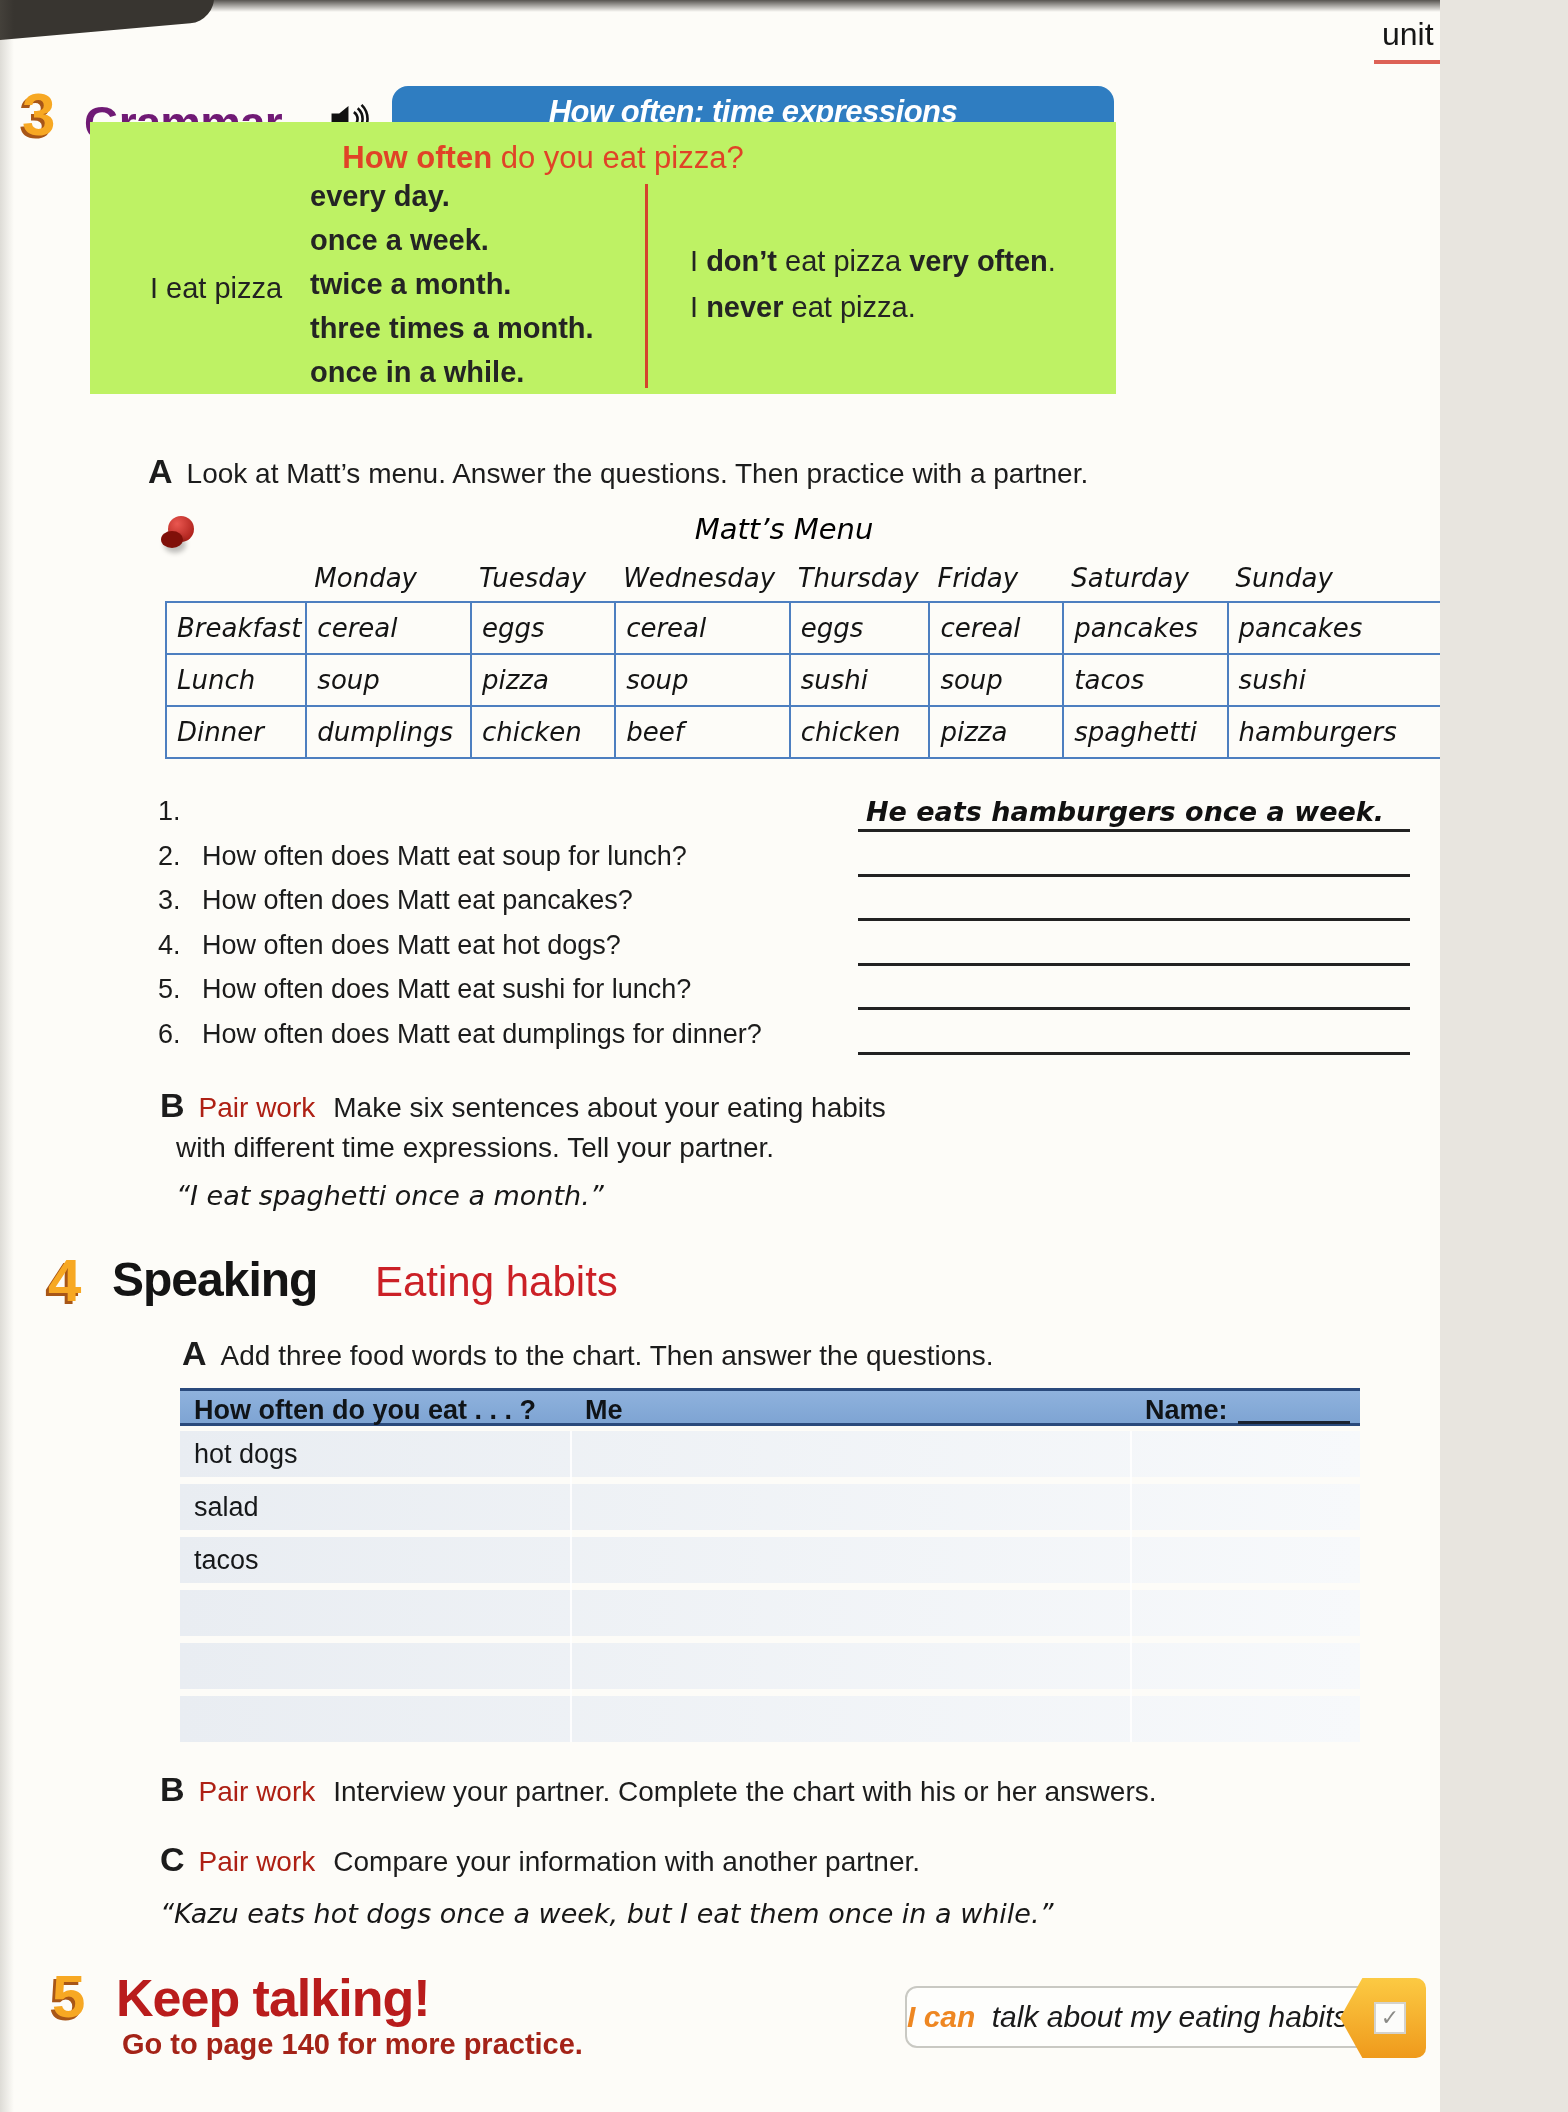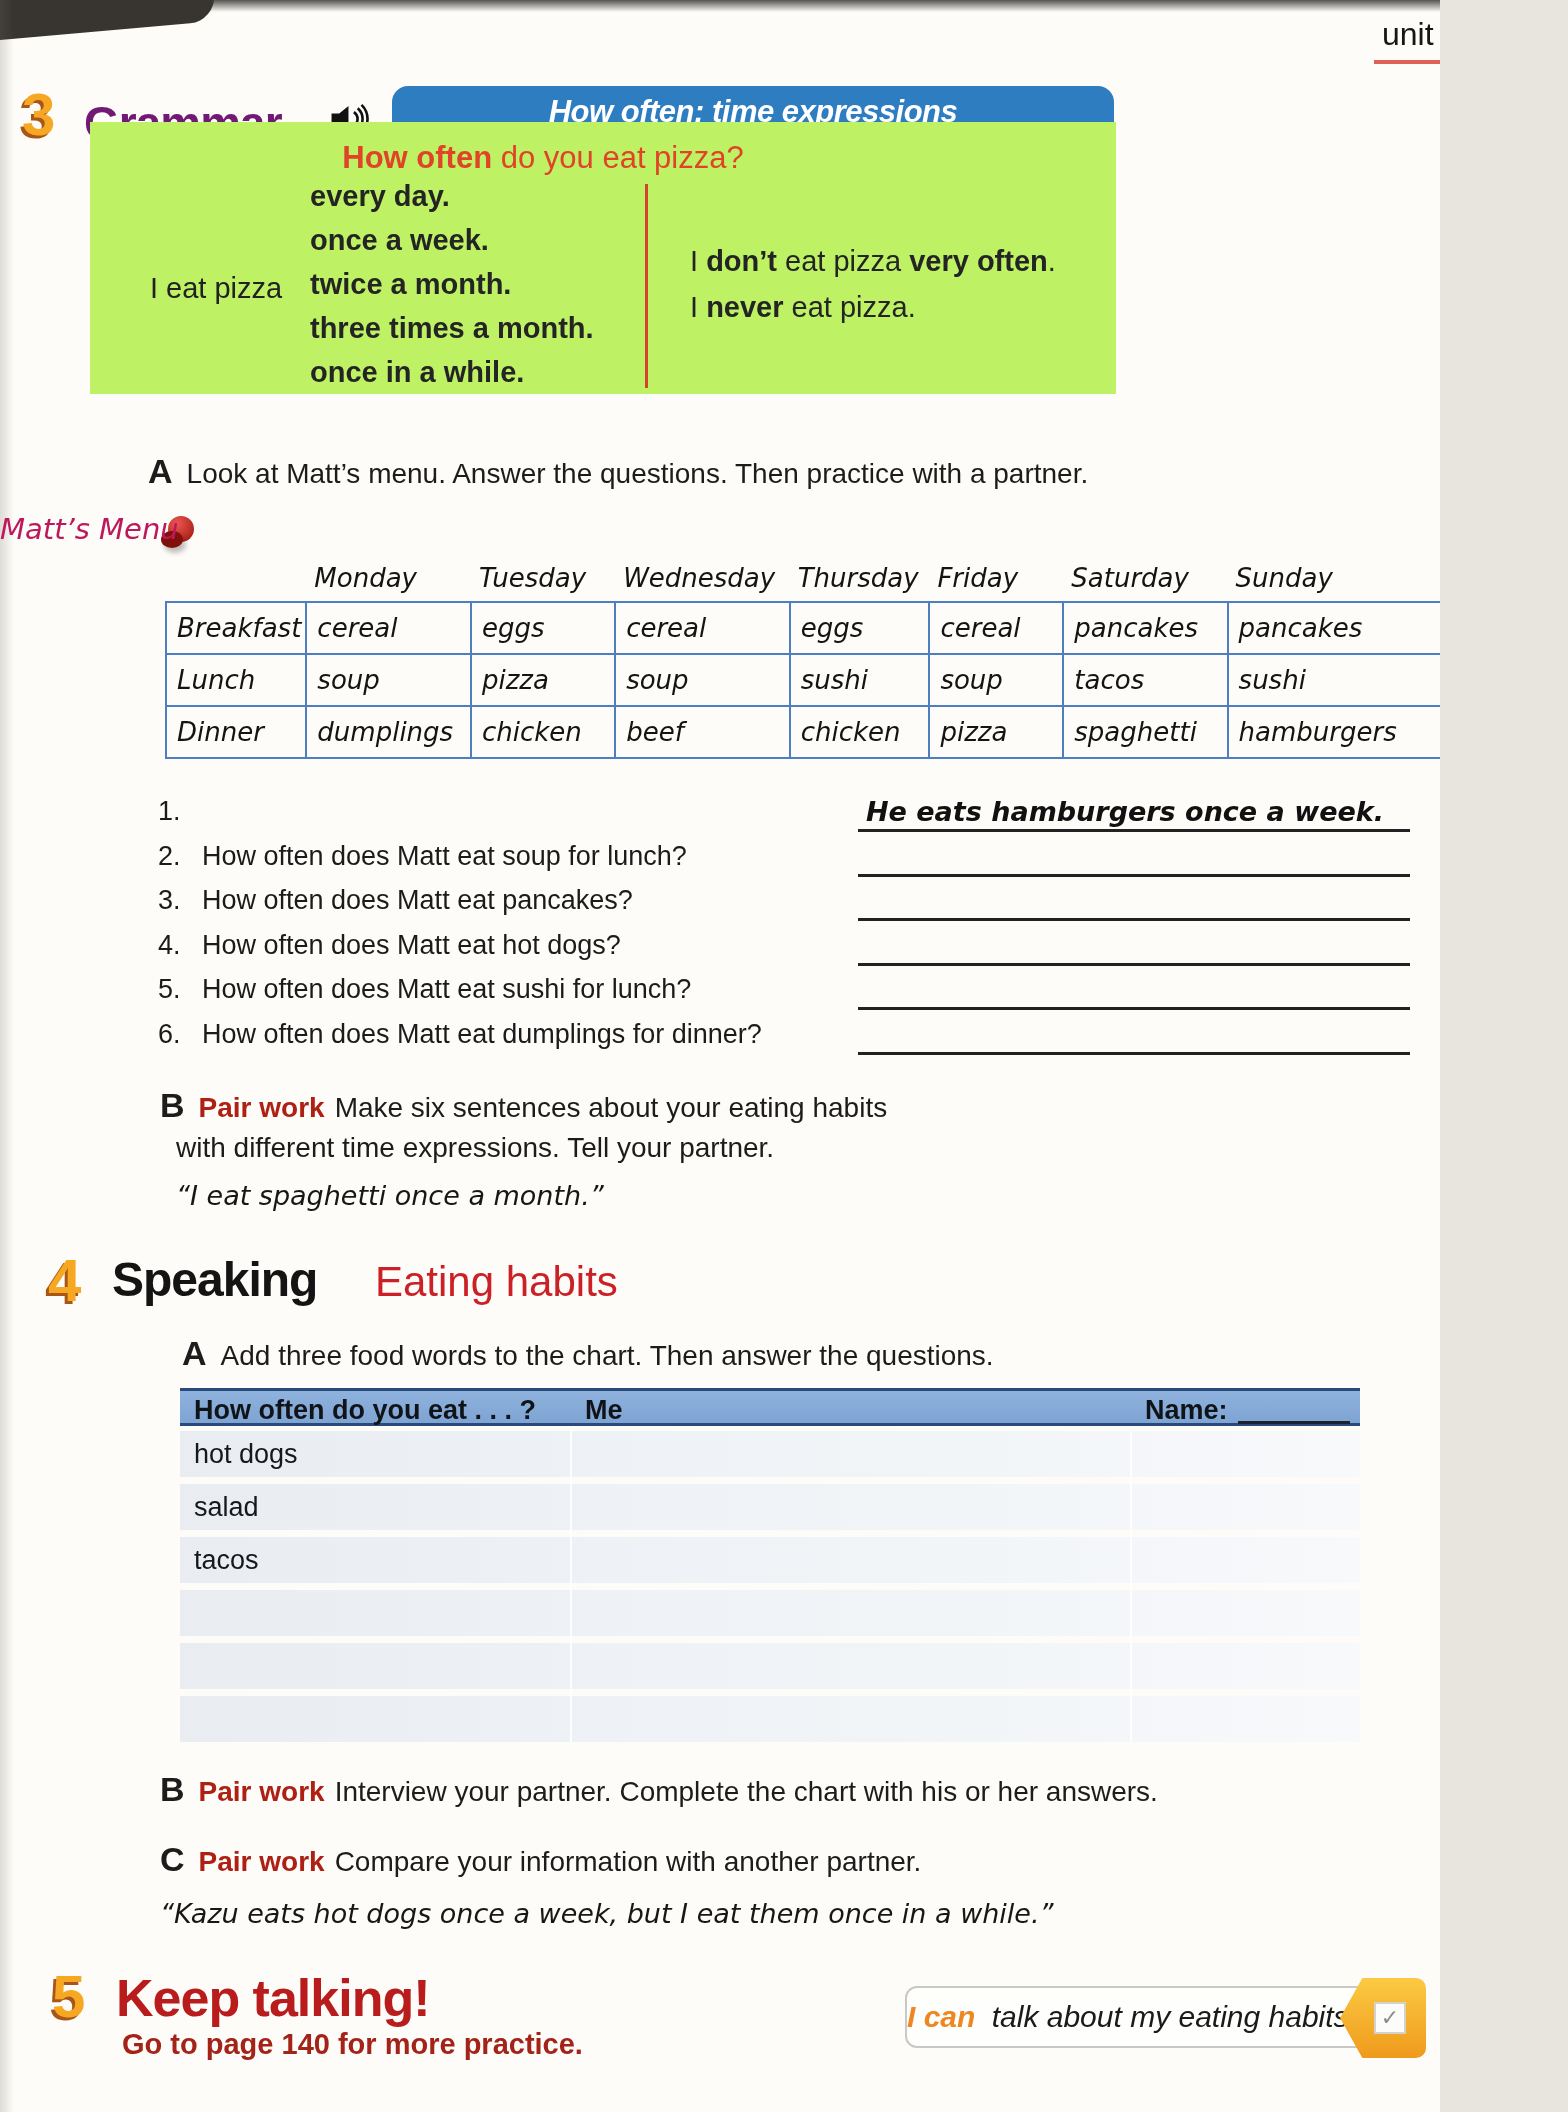--- a/index.html
+++ b/index.html
@@ -38,29 +38,29 @@
   .gram-q b { font-weight:800; }
   .gram-subject { position:absolute; left:60px; top:150px; font-size:29px; color:#222; }
   .freq-list { position:absolute; left:220px; top:52px; }
   .freq-list div { font-size:29px; font-weight:bold; color:#242424; line-height:44px; }
   .gram-divider { position:absolute; left:555px; top:62px; width:3px; height:204px; background:#d4442c; }
   .neg-col { position:absolute; left:600px; top:116px; }
   .neg-col div { font-size:29px; color:#242424; line-height:46px; }
 
   .ex-line { position:absolute; font-size:28px; color:#1c1c1c; }
   .ex-letter { font-size:34px; font-weight:800; margin-right:14px; }
-  .pair { color:#ae2014; font-weight:700; margin-right:10px; }
+  .pair { color:#ae2014; font-weight:400; margin-right:18px; }
 
   
   .pushpin { position:absolute; width:26px; height:26px; border-radius:50%;
     background:radial-gradient(circle at 35% 30%, #ea5750, #9c120c); }
   .pushpin::after { content:''; position:absolute; left:-7px; top:15px; width:22px; height:17px;
     border-radius:50%; background:#801009; box-shadow:3px 5px 5px rgba(0,0,0,.25); }
-  .menu-title { position:absolute; left:0; width:1568px; top:512px; 
-    font-family:"DejaVu Sans", sans-serif; font-style:italic; font-size:29px; color:#be185d; }
+  .menu-title { position:absolute; left:0; width:1568px; top:512px; text-align:center;
+    font-family:"DejaVu Sans", sans-serif; font-style:italic; font-size:29px; color:#000000; }
   .menu-table { position:absolute; left:165px; top:558px; width:1365px; border-collapse:collapse;
     font-family:"DejaVu Sans", sans-serif; font-style:italic; font-size:26px; color:#141414; }
   .menu-table thead td { border:none; border-bottom:2px solid #4d7fc0; height:44px; padding:0 0 4px 8px; }
   .menu-table tbody td { border:2px solid #4d7fc0; height:52px; padding:2px 4px 2px 10px; background:transparent; }
   .paper-curl { position:absolute; left:1488px; top:716px; width:46px; height:46px; background:#fff;
     box-shadow:-3px 3px 5px rgba(0,0,0,.18); transform:rotate(8deg); border-radius:0 0 0 34px; }
 
   
   .q-block { position:absolute; left:158px; top:796px; width:1270px; }
   .q-row { position:relative; height:44.5px; }

